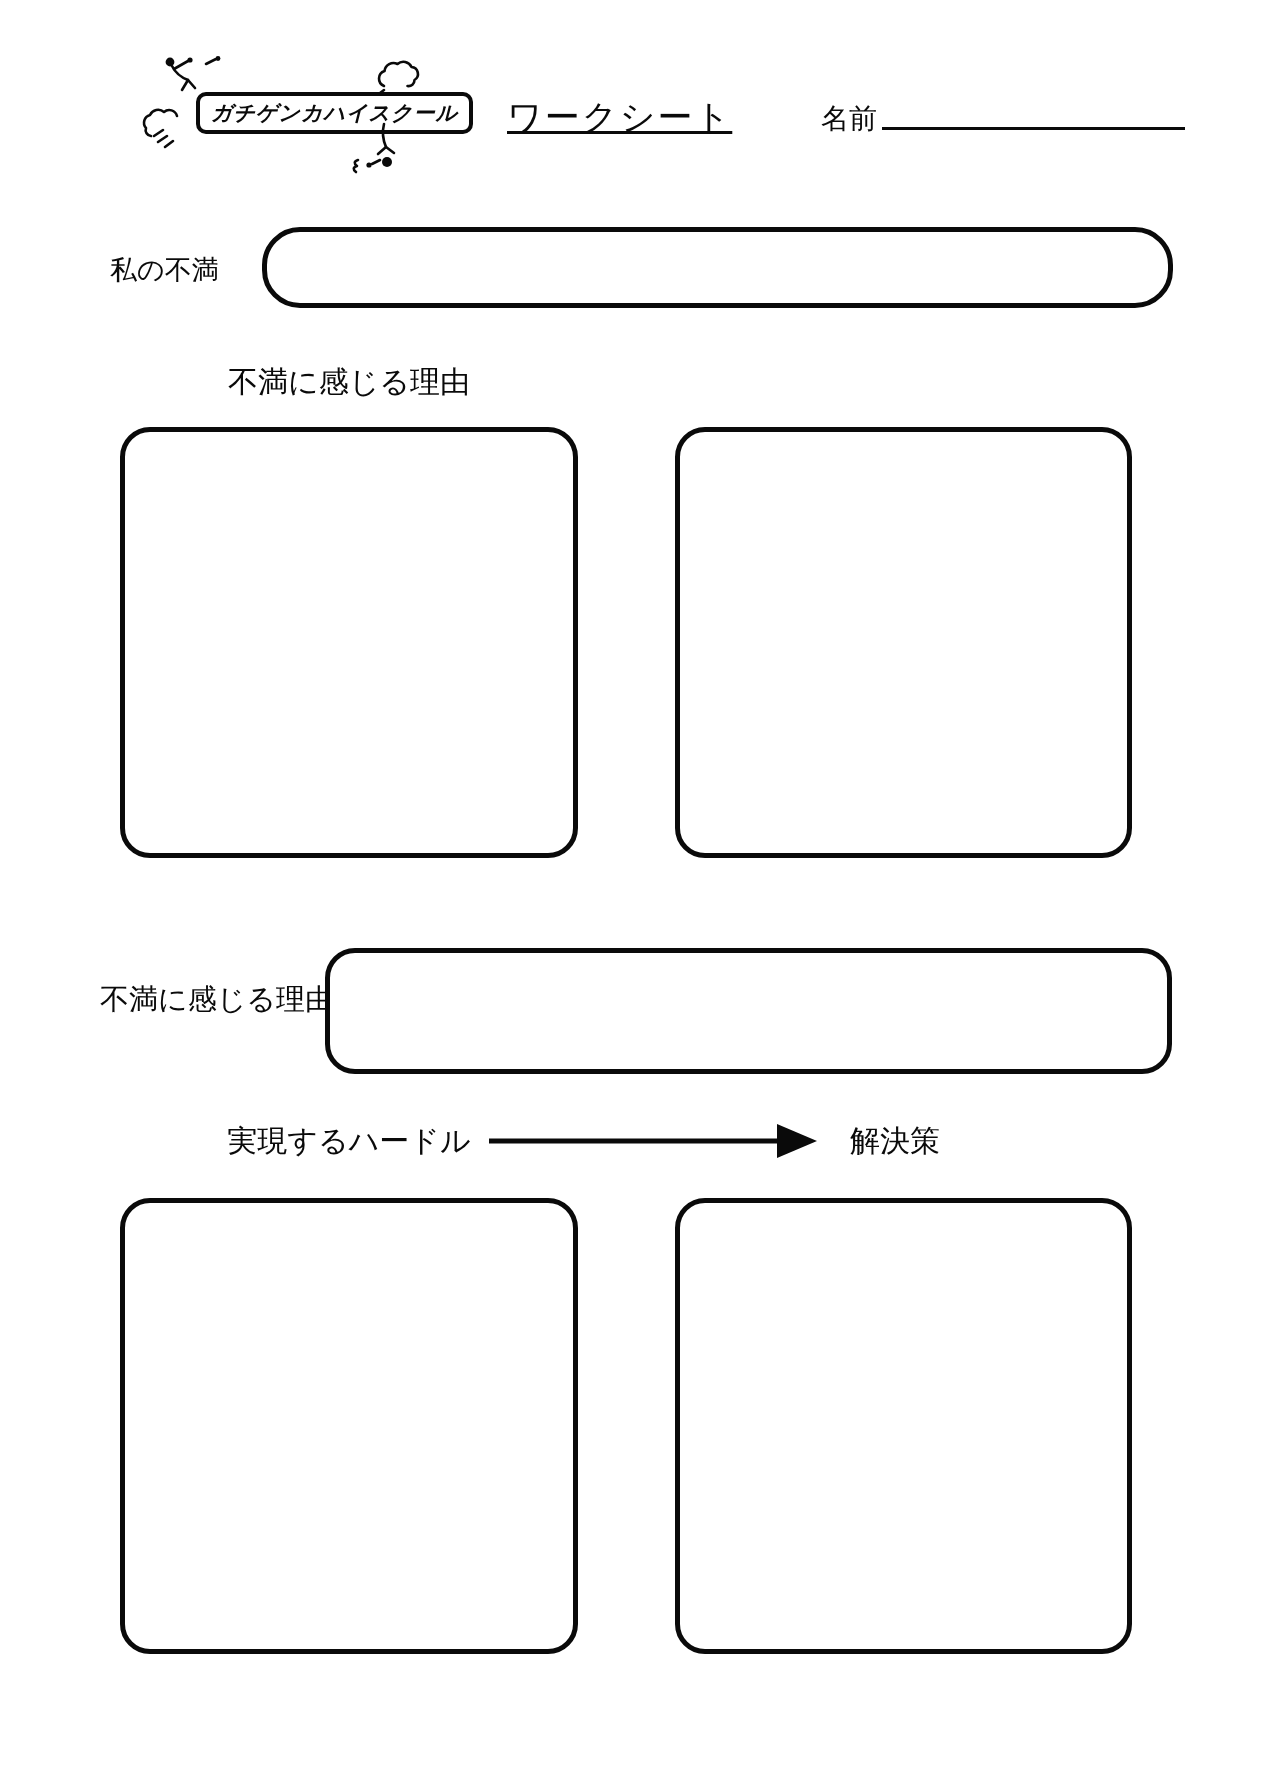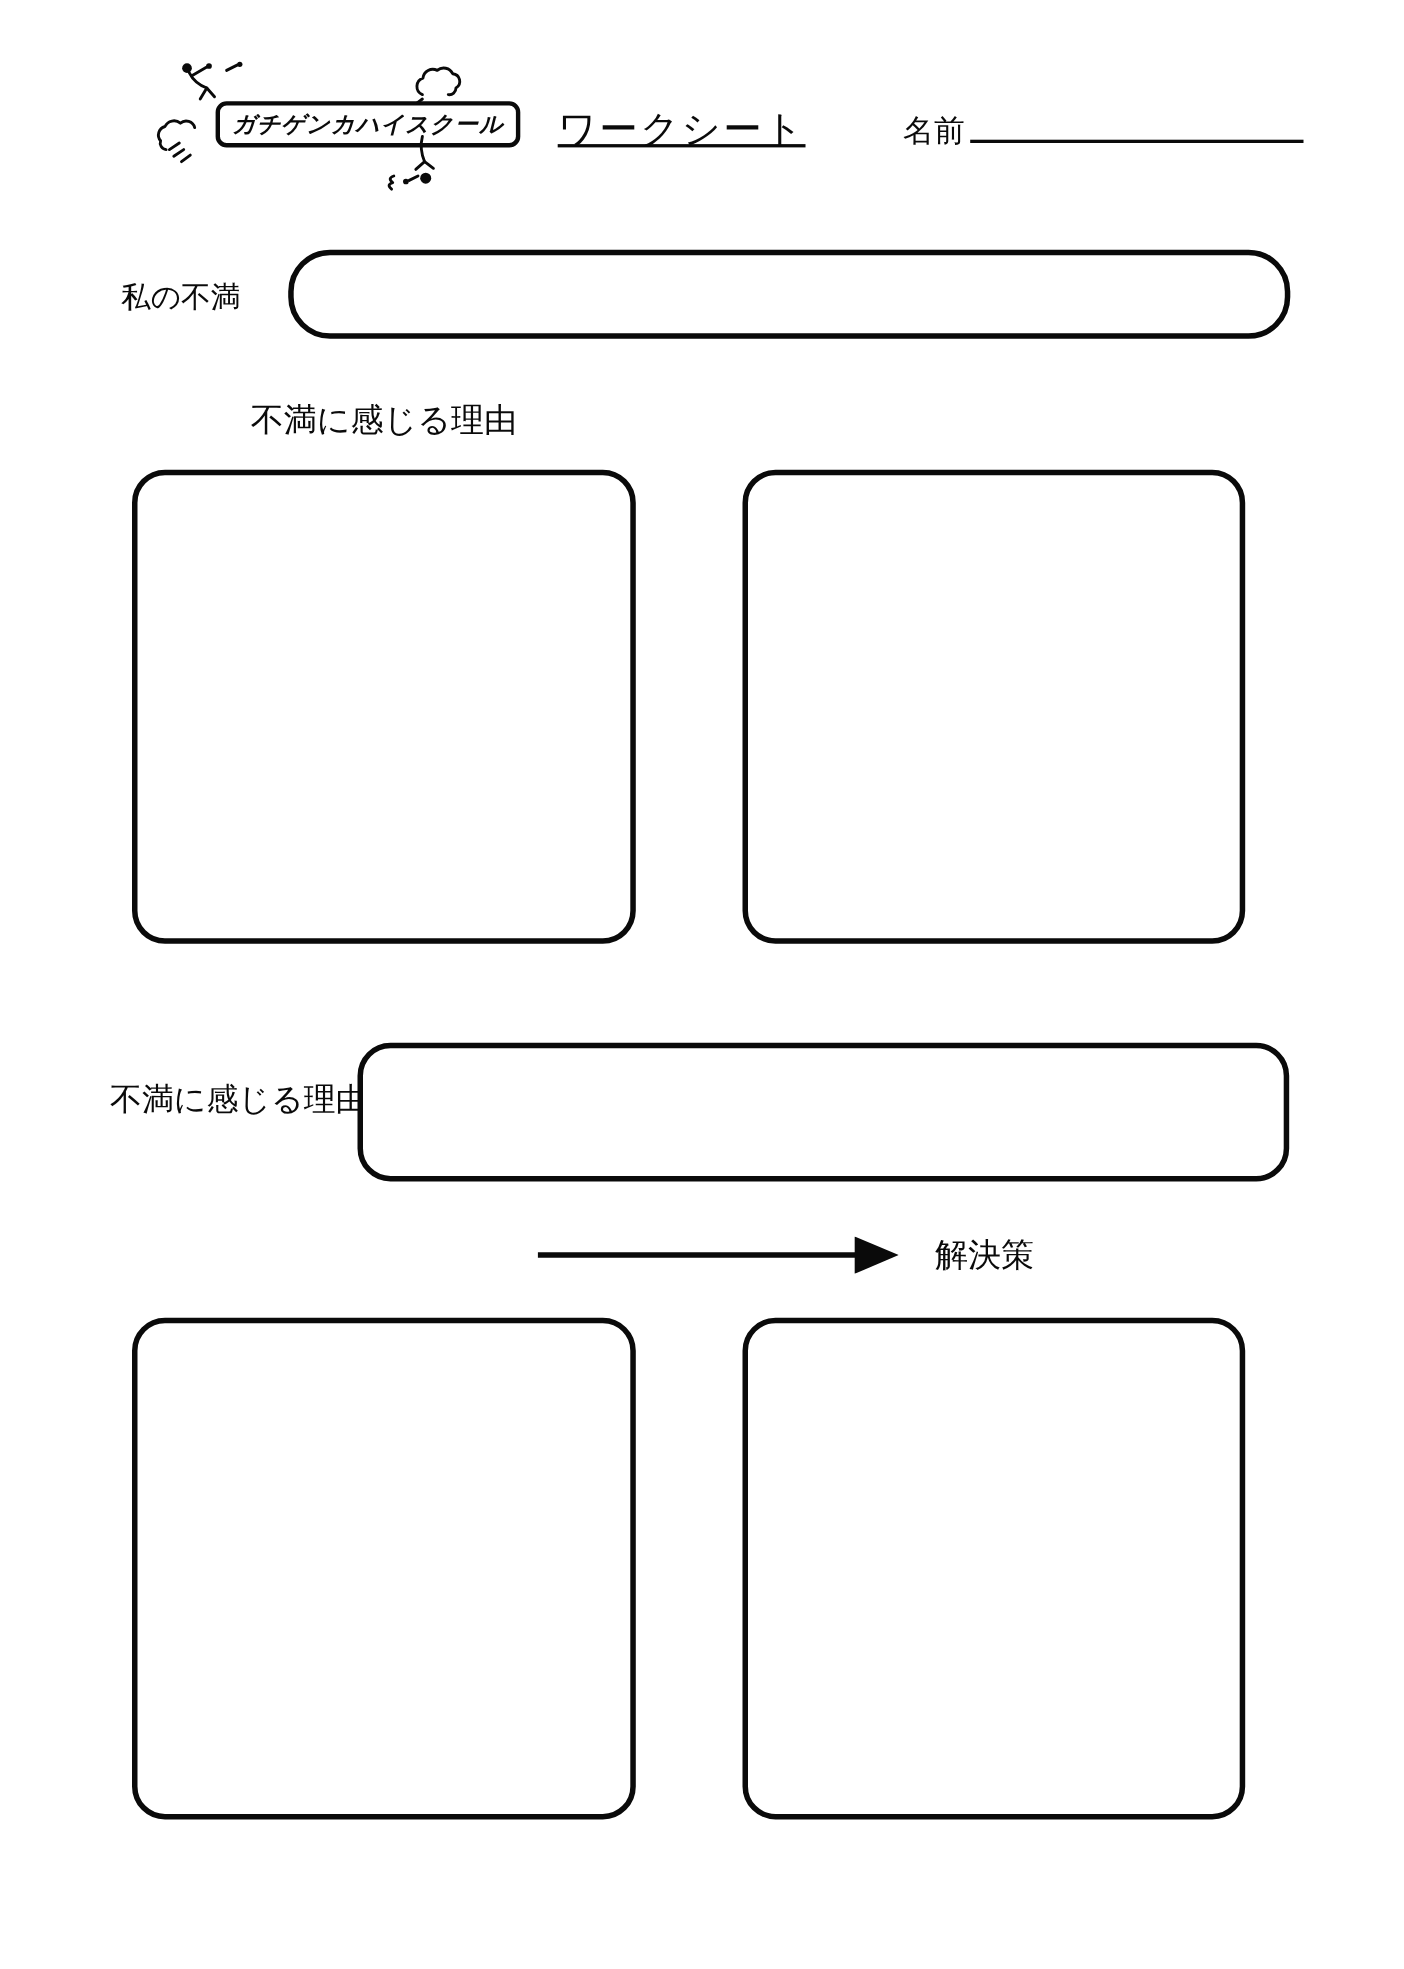--- a/index.html
+++ b/index.html
@@ -133,20 +133,21 @@
   <div class="abs field-label complaint-label">私の不満</div>
   <div class="wbox complaint-box"></div>
 
   <div class="abs col-heading reason-left-heading">不満に感じる理由</div>
   <div class="wbox reason-left-box"></div>
   <div class="wbox reason-right-box"></div>
 
   <div class="abs field-label future-label">不満に感じる理由</div>
   <div class="wbox future-box"></div>
 
+  <div class="abs col-heading hurdle-heading">実現するハードル</div>
   <svg class="abs flow-arrow" width="330" height="34" viewBox="0 0 330 34">
     <line x1="2" y1="17" x2="294" y2="17" stroke="#0a0a0a" stroke-width="5"></line>
     <polygon points="290,0 330,17 290,34" fill="#0a0a0a"></polygon>
   </svg>
   <div class="abs col-heading solution-heading">解決策</div>
   <div class="wbox hurdle-box"></div>
   <div class="wbox solution-box"></div>
 
 </div>
 

